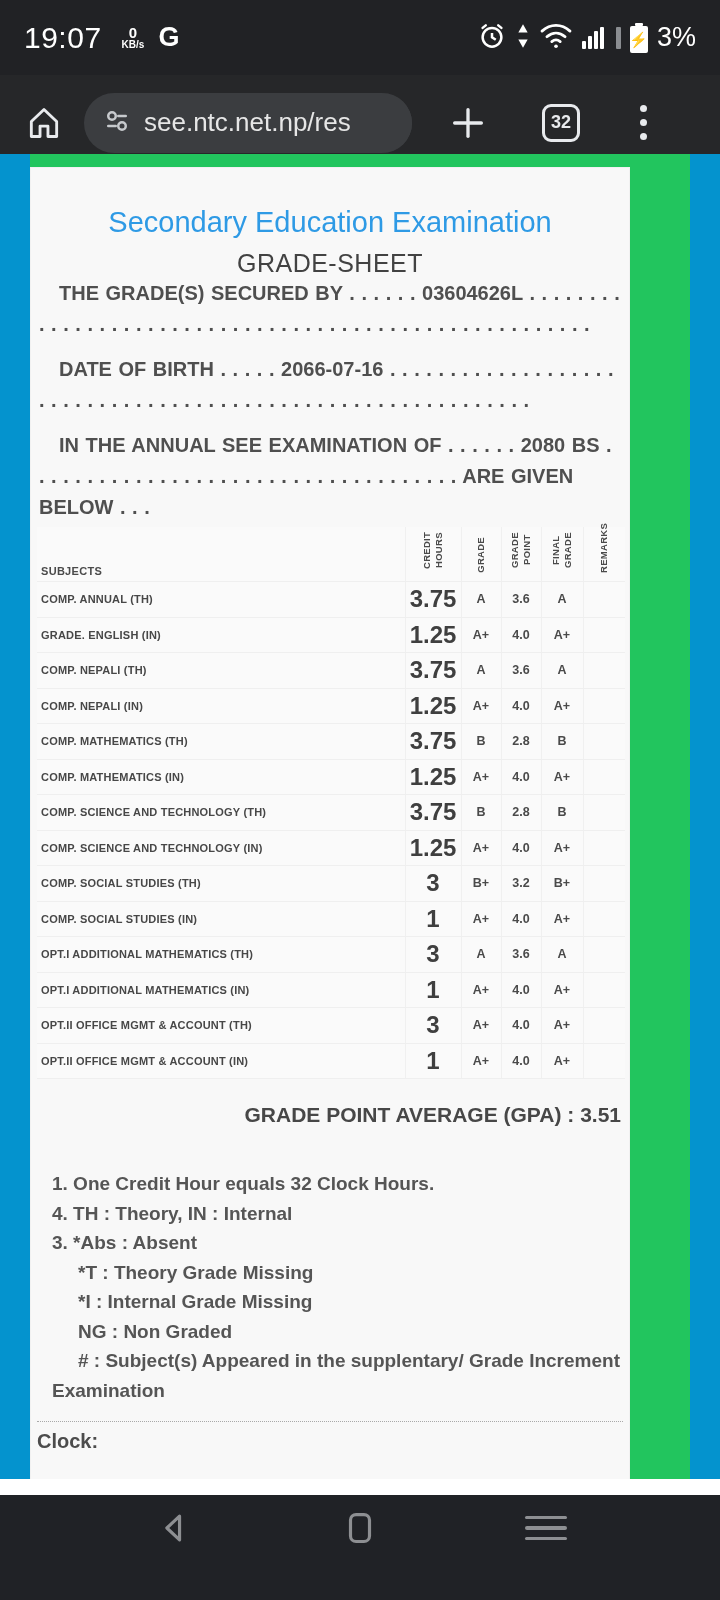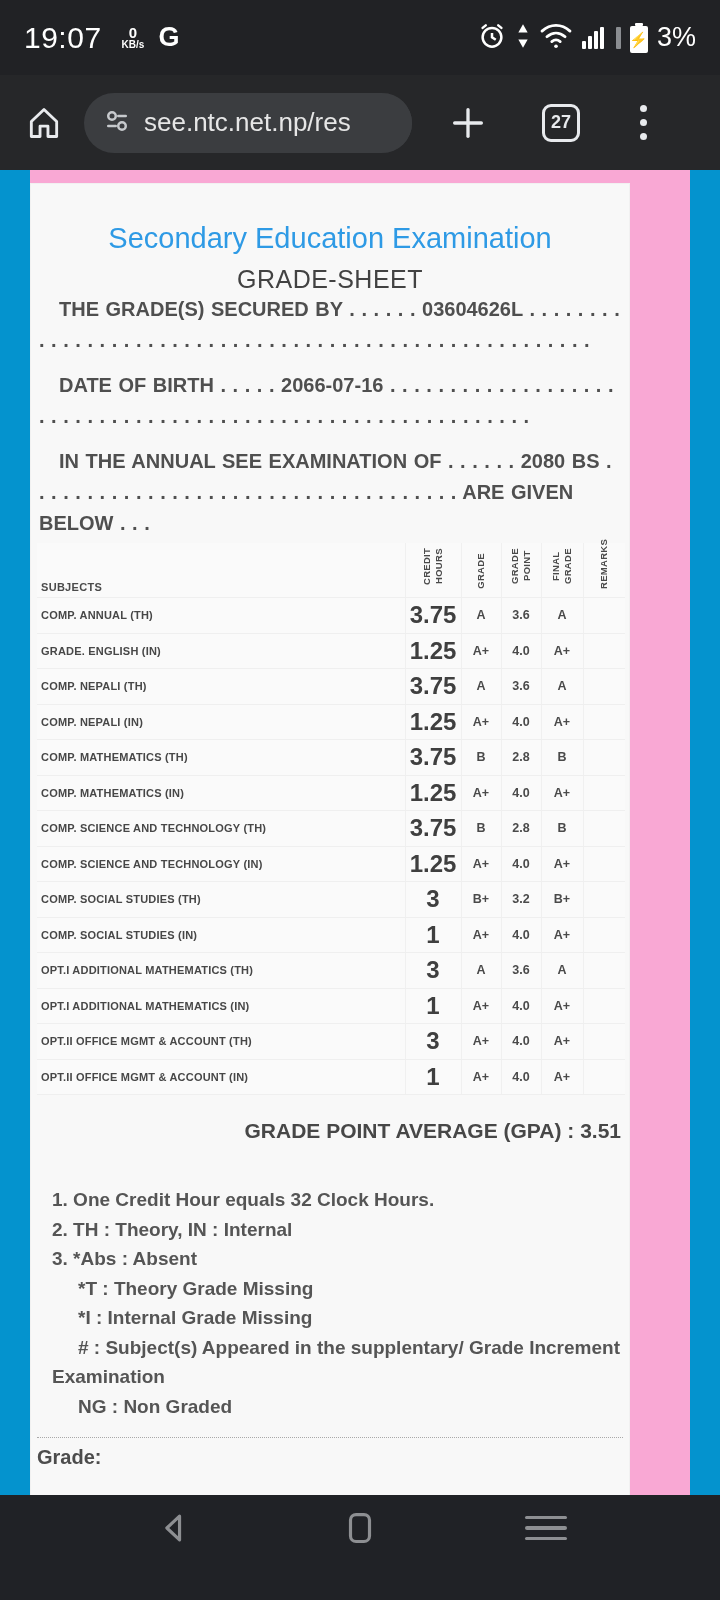--- a/index.html
+++ b/index.html
@@ -36,21 +36,21 @@
   .omnibox .url { color:#e6e6e6; font-size:26px; margin-left:12px; white-space:nowrap; overflow:hidden; }
   .omni-fade { position:absolute; right:0; top:0; width:36px; height:100%;
                background:linear-gradient(to right, rgba(59,61,64,0), #3b3d40); }
   .tb-plus { margin-left:34px; width:44px; height:44px; display:flex; align-items:center; justify-content:center; }
   .tab-count { margin-left:52px; width:38px; height:38px; border:3px solid #e8eaed; border-radius:9px;
                color:#e8eaed; font-size:18px; font-weight:700; display:flex; align-items:center; justify-content:center; }
   .kebab { margin-left:54px; display:flex; flex-direction:column; gap:7px; padding:6px; }
   .kebab i { width:7px; height:7px; background:#e8eaed; border-radius:50%; }
 
   
-  .page { position:absolute; top:170px; left:0; width:720px; height:1325px; background:#f9a8d4; overflow:hidden; }
+  .page { position:absolute; top:154px; left:0; width:720px; height:1325px; background:#22c55e; overflow:hidden; }
   .edge { position:absolute; top:0; width:30px; height:100%; }
   .edge.left { left:0; } .edge.right { right:0; }
 
   .card { position:absolute; left:30px; top:13px; width:600px; min-height:1400px;
           background:#f8f8f8; border:1px solid #f1f1f1; padding:38px 6px 20px 6px; color:#4b4b4b; }
 
   .doc-title { text-align:center; font-size:29px; font-weight:400; }
   .doc-heading { text-align:center; font-size:25px; font-weight:400; color:#424242; margin-top:10px; letter-spacing:.5px; }
 
   .fillline { margin:0 2px; font-size:20px; font-weight:700; color:#4f4f4f;
@@ -160,21 +160,21 @@
     <span class="url">see.ntc.net.np/res</span>
     <span class="omni-fade"></span>
   </div>
   <div class="tb-plus">
     <svg width="40" height="40" viewBox="0 0 24 24" stroke="#e8eaed" stroke-width="2" stroke-linecap="round">
       <line x1="12" y1="4" x2="12" y2="20"></line>
         <line x1="4" y1="12" x2="20" y2="12"></line>
     </svg>
   </div>
   <div class="tab-count">
-    <span>27</span>
+    <span>32</span>
   </div>
   <div class="kebab">
       <i></i>
       <i></i>
       <i></i>
     </div>
 </div>
 
 <div class="page">
   <div class="edge left" style="background:#0493ce"></div>
@@ -323,30 +323,30 @@
         </tbody>
     </table>
 
     <div class="gpa-line">
       <span>GRADE POINT AVERAGE (GPA) :</span>
       <span>3.51</span>
     </div>
 
     <div class="notes">
         <div class="nline">1. One Credit Hour equals 32 Clock Hours.</div>
-        <div class="nline">2. TH : Theory, IN : Internal</div>
+        <div class="nline">4. TH : Theory, IN : Internal</div>
         <div class="nline">3. *Abs : Absent</div>
         <div class="nline indent">*T : Theory Grade Missing</div>
         <div class="nline indent">*I : Internal Grade Missing</div>
+        <div class="nline indent">NG : Non Graded</div>
         <div class="nline indent"># : Subject(s) Appeared in the supplentary/ Grade Increment Examination</div>
-        <div class="nline indent">NG : Non Graded</div>
       </div>
 
     <div class="dotted-div"></div>
-    <div class="note-label">Grade:</div>
+    <div class="note-label">Clock:</div>
   </div>
 </div>
 
 <div class="navbar">
   <div class="nav-btn">
     <svg width="38" height="38" viewBox="0 0 24 24" fill="none" stroke="#8d8f92" stroke-width="2" stroke-linejoin="round">
       <path d="M15.5 4.5 L7.5 12 L15.5 19.5 Z"></path>
     </svg>
   </div>
   <div class="nav-btn">

